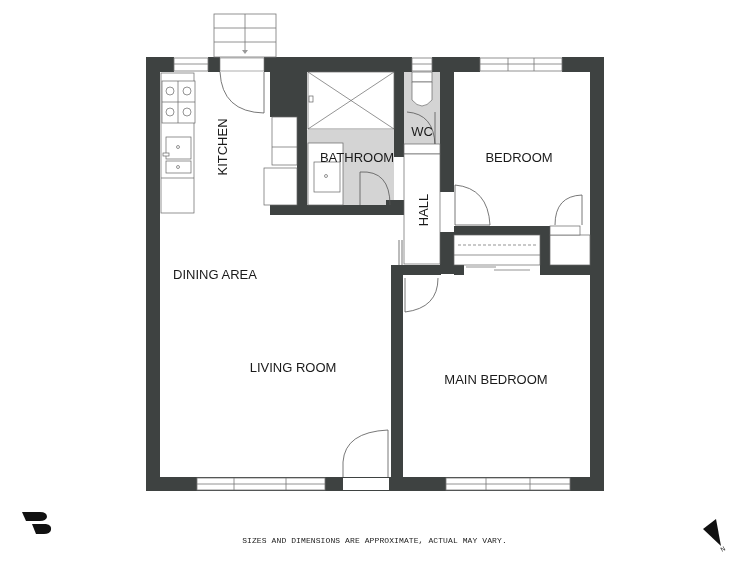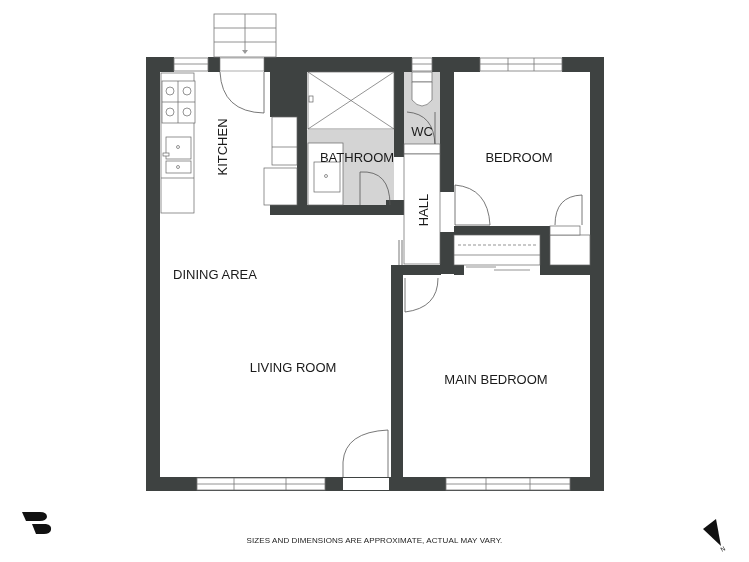--- a/index.html
+++ b/index.html
@@ -1,19 +1,19 @@
 <!DOCTYPE html>
 <html><head>
 <meta charset="utf-8">
 <style>
   html,body{margin:0;padding:0;background:#fff;}
   body{width:749px;height:562px;position:relative;overflow:hidden;font-family:"Liberation Sans",sans-serif;}
   svg{position:absolute;left:0;top:0;}
   .lbl{font-family:"Liberation Sans",sans-serif;font-size:13px;fill:#1a1a1a;}
-  .disc{position:absolute;left:0;width:749px;top:536px;text-align:center;font-family:Liberation Sans, sans-serif;font-size:8px;color:#222;letter-spacing:0.1px;}
+  .disc{position:absolute;left:0;width:749px;top:536px;text-align:center;font-family:Liberation Mono, monospace;font-size:8px;color:#222;letter-spacing:0.1px;}
 </style>
 </head>
 <body>
 
 <svg width="749" height="562" viewBox="0 0 749 562">
 
   <rect x="307" y="130" width="87" height="75" fill="#d4d4d4"></rect>
   <rect x="404" y="72" width="36" height="82" fill="#d4d4d4"></rect>
 
   <g fill="#3e4241">

